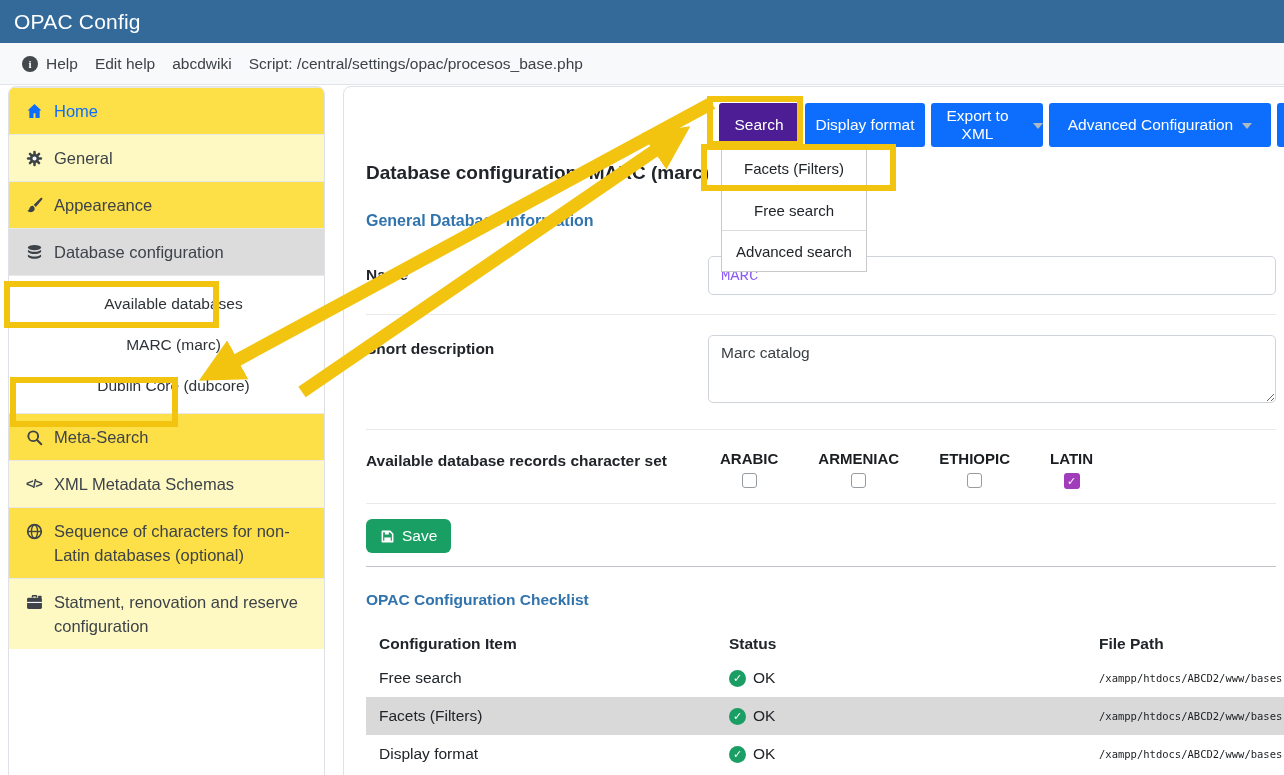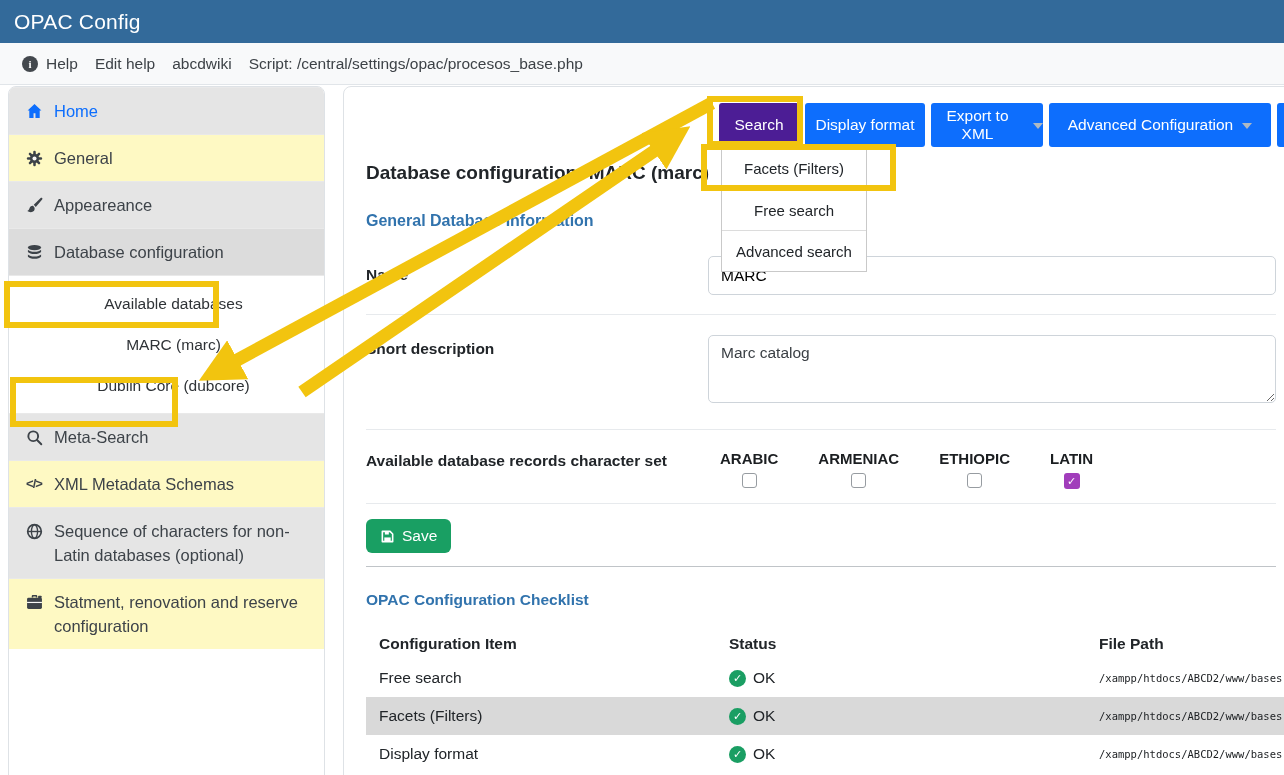--- a/index.html
+++ b/index.html
@@ -26,42 +26,42 @@
 
   
   .sidebar { position:absolute; left:8px; top:86px; width:317px; height:700px;
              background:#fff; border:1px solid #dee2e6; border-radius:8px; overflow:hidden; }
   .sidebar h2 { font-size:16.5px; font-weight:bold; color:#264a73; padding:22px 16px 20px 16px; }
   .side-item { display:flex; align-items:flex-start; gap:11px; padding:11px 14px 11px 16px;
                min-height:46px; font-size:16.5px; color:#3d4349; line-height:24px;
                border-top:1px solid #e9e9e9; cursor:pointer; }
   .side-item .sicon { flex:0 0 auto; width:18px; height:18px; margin-top:3px;
                       display:inline-flex; align-items:center; justify-content:center; }
-  .side-item.bg-a { background:#e5e5e5; }
+  .side-item.bg-a { background:#fde047; }
   .side-item.bg-b { background:#fef9c3; }
   .side-item.active { background:#dcdcdc; }
   .side-item.home { color:#0d6efd; }
   .sub-list { background:#fff; padding:7px 0; border-top:1px solid #e9e9e9; }
   .sub-item { padding:10px 16px 10px 30px; font-size:15.5px; color:#2f3337;
               min-height:41px; display:flex; align-items:center; cursor:pointer;justify-content:center; }
   .code-glyph { font-size:13px; font-weight:bold; color:#3d4349; letter-spacing:-1px; }
 
   
   .main-card { position:absolute; left:343px; top:86px; width:947px; height:720px;
                background:#fff; border:1px solid #dee2e6; border-radius:8px 0 0 0;
                padding:0 13px 0 22px; }
   .page-title { font-size:19px; font-weight:bold; color:#212529; padding-top:74px; line-height:24px; }
   .section-heading { font-size:16px; font-weight:bold; color:#3173ad; margin-top:27px; }
   .form-row { display:flex; border-bottom:1px solid #e7eaed; }
   .form-row .flabel { flex:0 0 342px; font-weight:bold; font-size:15.5px; color:#212529; }
   .row-name { margin-top:26px; padding-bottom:19px; }
   .row-name .flabel { padding-top:10px; }
   .text-input { flex:1; height:39px; border:1px solid #ced4da; border-radius:5px;
-                font-size:15.5px; color:#000000; padding:0 12px;
-                font-family:Liberation Sans, sans-serif; background:#fff; }
+                font-size:15.5px; color:#8b5cf6; padding:0 12px;
+                font-family:Liberation Mono, monospace; background:#fff; }
   .row-desc { padding-top:20px; padding-bottom:26px; }
   .row-desc .flabel { padding-top:5px; }
   .textarea { flex:1; height:68px; border:1px solid #ced4da; border-radius:5px;
               font-size:15.5px; color:#3a3f44; padding:8px 12px; resize:vertical;
               font-family:"Liberation Sans","DejaVu Sans",sans-serif; background:#fff; }
   .row-charset { padding-top:20px; padding-bottom:14px; }
   .row-charset .flabel { padding-top:2px; }
   .charset-opts { display:flex; gap:40px; padding-left:12px; }
   .charset-opt { display:flex; flex-direction:column; align-items:center; gap:6px; }
   .charset-opt .clabel { font-weight:bold; font-size:15px; color:#1b1e21; }

